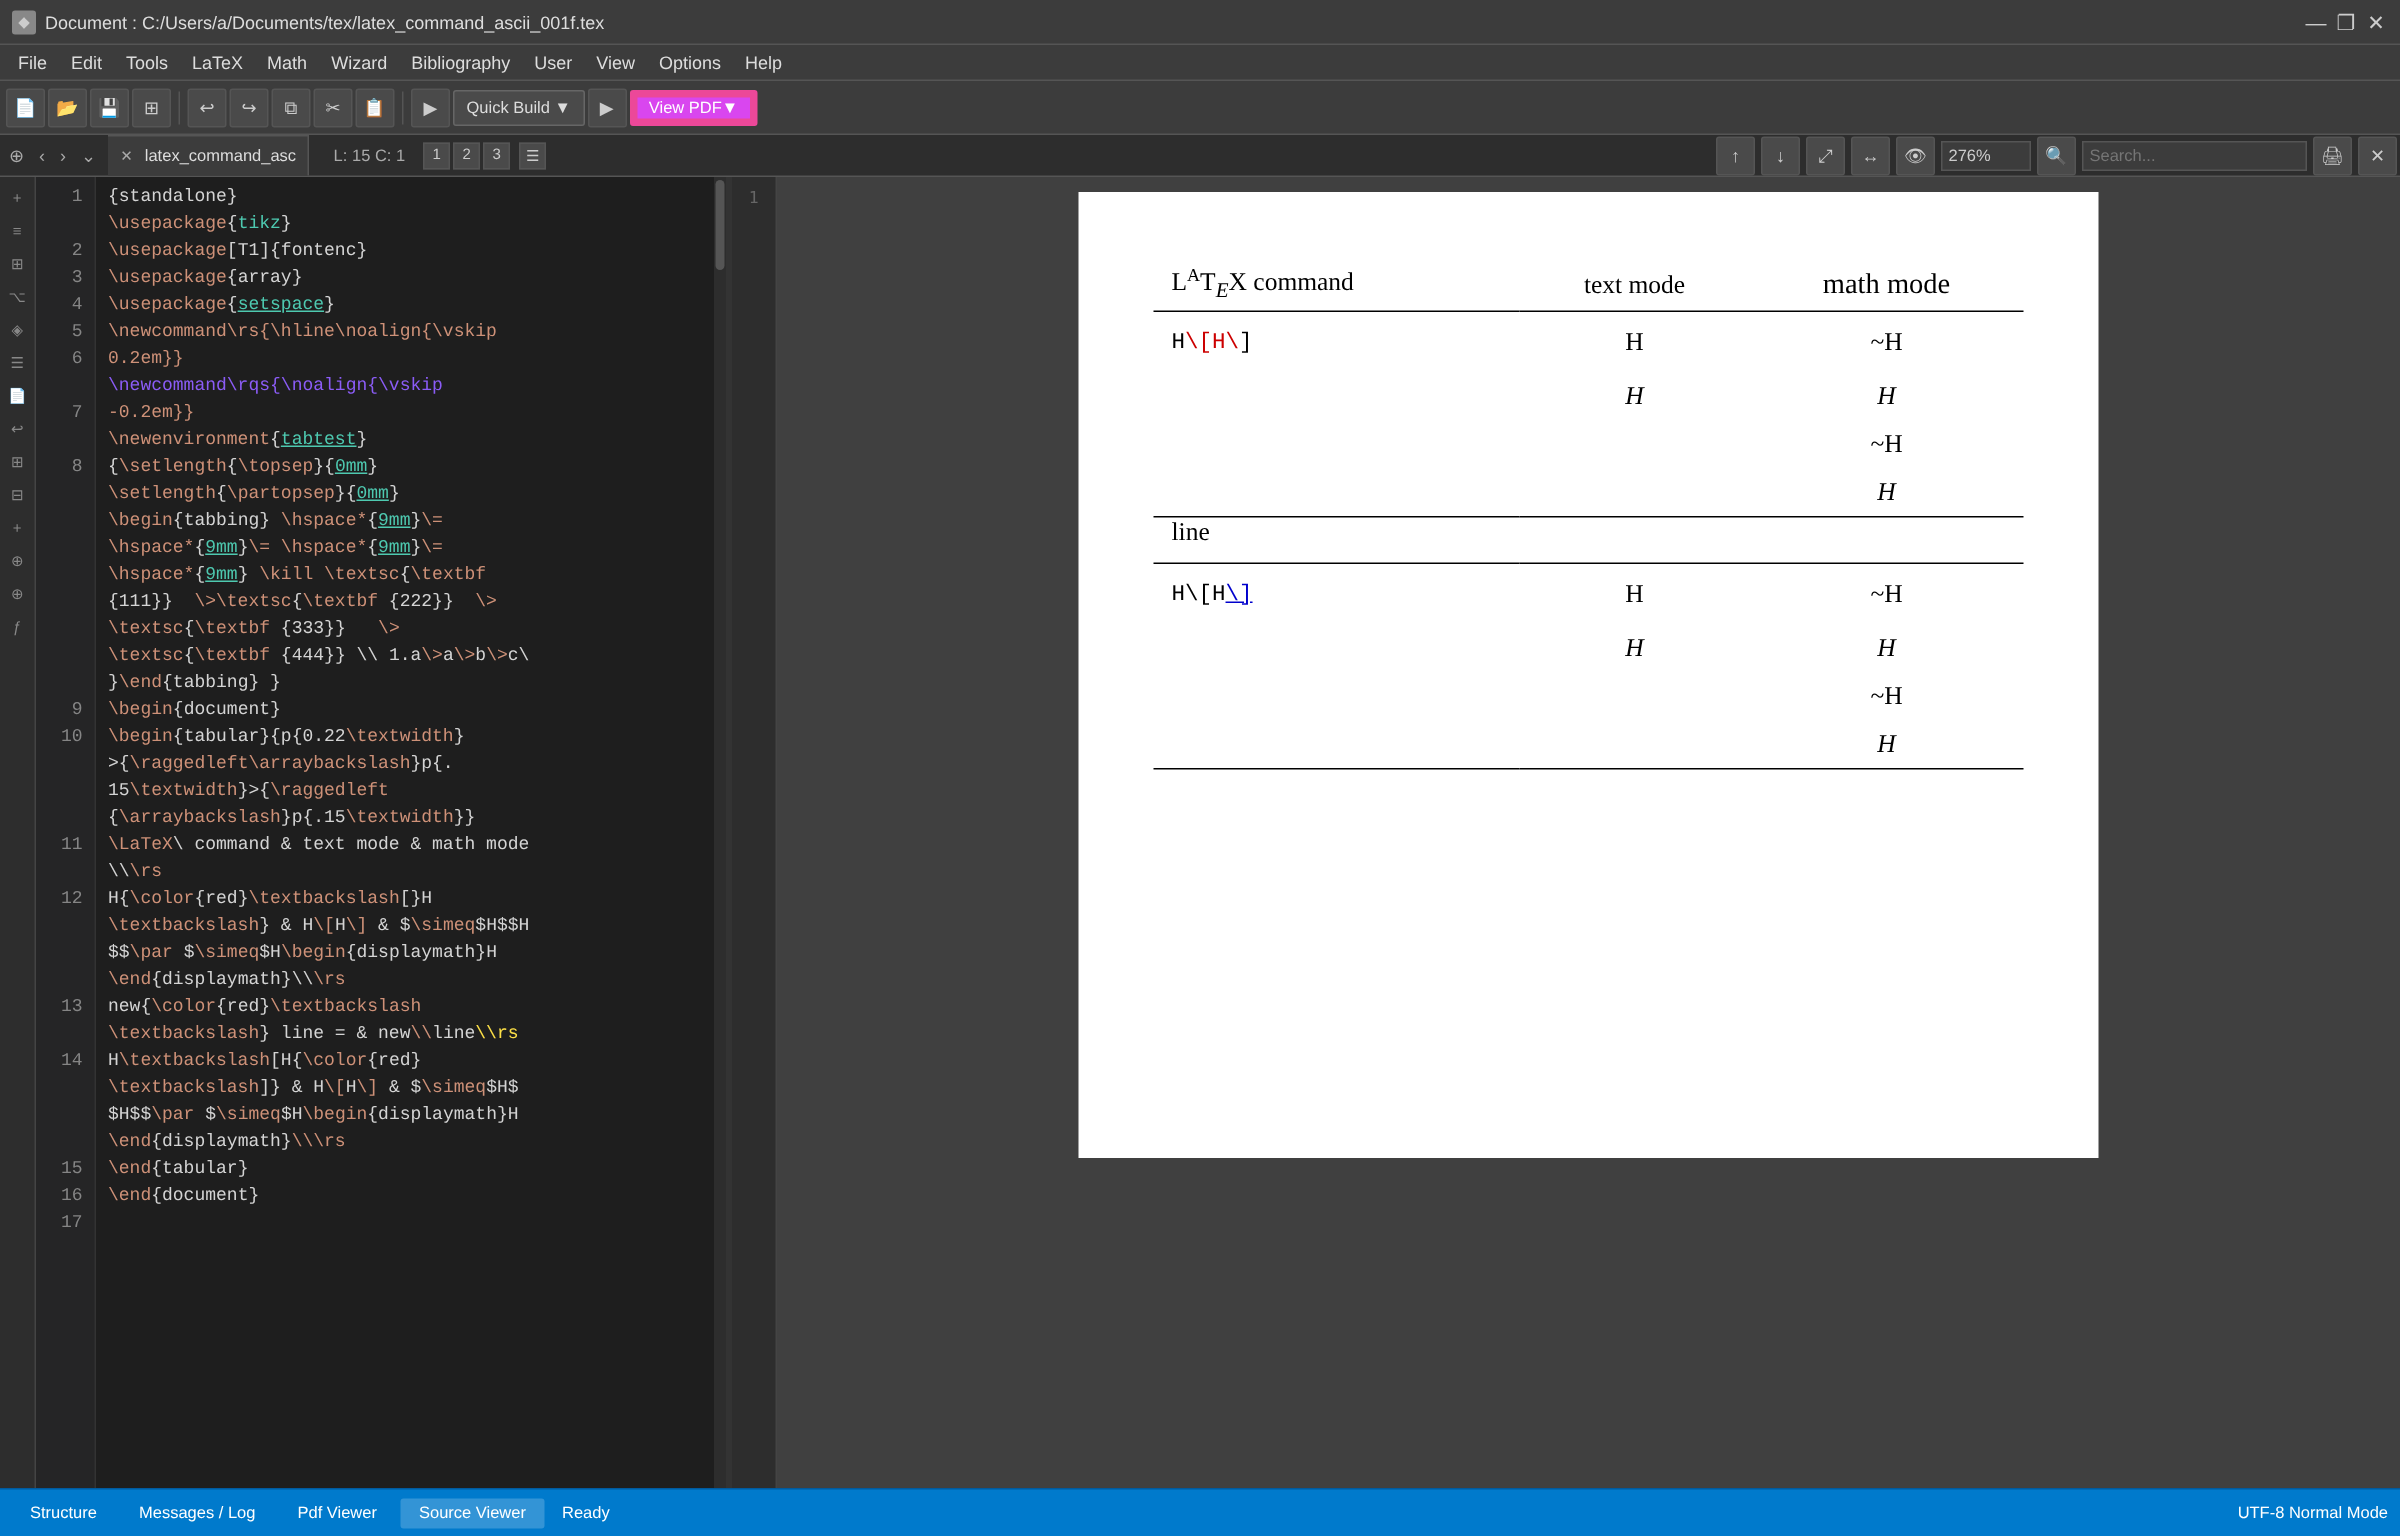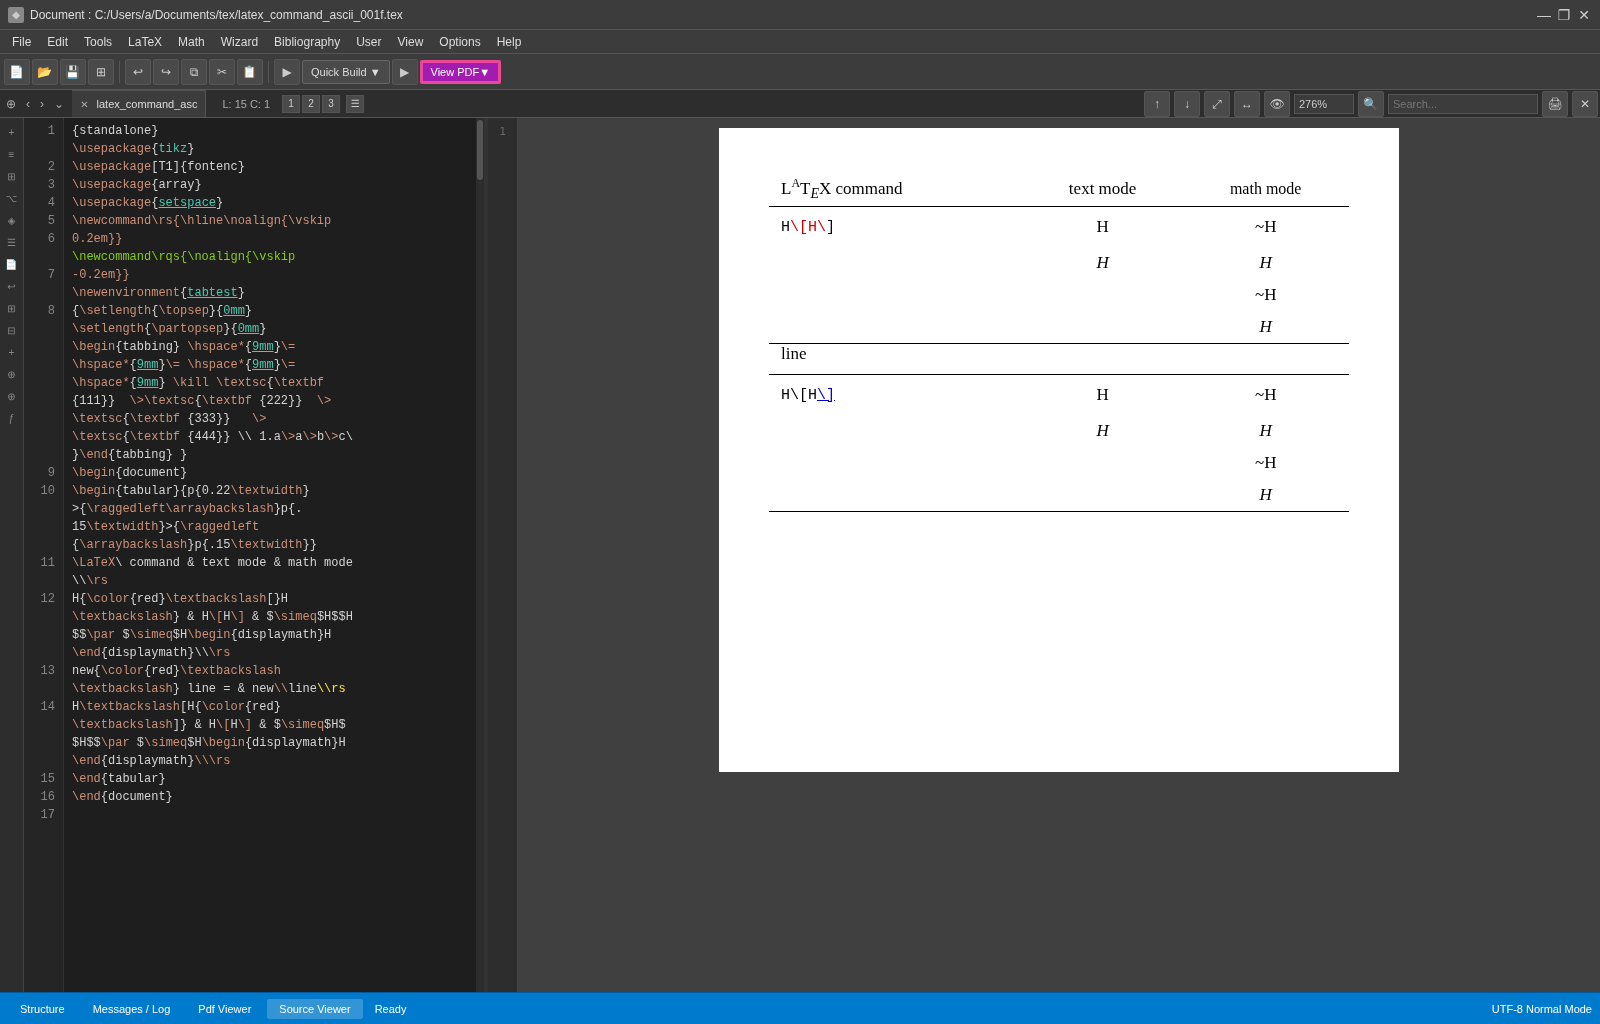--- a/index.html
+++ b/index.html
@@ -67,22 +67,22 @@
       border: 1px solid #666;
       color: #ddd;
       padding: 2px 8px;
       cursor: pointer;
       font-size: 11px;
       display: flex; align-items: center; gap: 3px;
       border-radius: 2px;
       height: 24px;
     }
     .tb-viewpdf-btn {
-      background: #a21caf;
-      border: 3px solid #ec4899;
+      background: #d946ef;
+      border: 5px solid #ec4899;
       color: #fff;
       padding: 2px 8px;
       cursor: pointer;
       font-size: 11px;
       border-radius: 2px;
       height: 24px;
       display: flex; align-items: center;
     }
 
     
@@ -426,21 +426,21 @@
         <div class="line-num">17</div>
       </div>
       <div id="code-content">
         <div class="code-line"><span style="color:#d4d4d4;">{standalone}</span></div>
         <div class="code-line"><span style="color:#ce9178;">\usepackage</span><span style="color:#d4d4d4;">{</span><span style="color:#4ec9b0;">tikz</span><span style="color:#d4d4d4;">}</span></div>
         <div class="code-line"><span style="color:#ce9178;">\usepackage</span><span style="color:#d4d4d4;">[T1]{fontenc}</span></div>
         <div class="code-line"><span style="color:#ce9178;">\usepackage</span><span style="color:#d4d4d4;">{array}</span></div>
         <div class="code-line"><span style="color:#ce9178;">\usepackage</span><span style="color:#d4d4d4;">{</span><span style="color:#4ec9b0;text-decoration:underline;">setspace</span><span style="color:#d4d4d4;">}</span></div>
         <div class="code-line"><span style="color:#ce9178;">\newcommand\rs{\hline\noalign{\vskip</span></div>
         <div class="code-line"><span style="color:#ce9178;">0.2em}}</span></div>
-        <div class="code-line"><span style="color:#84cc16;">\newcommand\rqs{\noalign{\vskip</span></div>
+        <div class="code-line"><span style="color:#8b5cf6;">\newcommand\rqs{\noalign{\vskip</span></div>
         <div class="code-line"><span style="color:#ce9178;">-0.2em}}</span></div>
         <div class="code-line"><span style="color:#ce9178;">\newenvironment</span><span style="color:#d4d4d4;">{</span><span style="color:#4ec9b0;text-decoration:underline;">tabtest</span><span style="color:#d4d4d4;">}</span></div>
         <div class="code-line"><span style="color:#d4d4d4;">{</span><span style="color:#ce9178;">\setlength</span><span style="color:#d4d4d4;">{</span><span style="color:#ce9178;">\topsep</span><span style="color:#d4d4d4;">}{</span><span style="color:#4ec9b0;text-decoration:underline;">0mm</span><span style="color:#d4d4d4;">}</span></div>
         <div class="code-line"><span style="color:#ce9178;">\setlength</span><span style="color:#d4d4d4;">{</span><span style="color:#ce9178;">\partopsep</span><span style="color:#d4d4d4;">}{</span><span style="color:#4ec9b0;text-decoration:underline;">0mm</span><span style="color:#d4d4d4;">}</span></div>
         <div class="code-line"><span style="color:#ce9178;">\begin</span><span style="color:#d4d4d4;">{tabbing} </span><span style="color:#ce9178;">\hspace*</span><span style="color:#d4d4d4;">{</span><span style="color:#4ec9b0;text-decoration:underline;">9mm</span><span style="color:#d4d4d4;">}</span><span style="color:#ce9178;">\=</span></div>
         <div class="code-line"><span style="color:#ce9178;">\hspace*</span><span style="color:#d4d4d4;">{</span><span style="color:#4ec9b0;text-decoration:underline;">9mm</span><span style="color:#d4d4d4;">}</span><span style="color:#ce9178;">\= \hspace*</span><span style="color:#d4d4d4;">{</span><span style="color:#4ec9b0;text-decoration:underline;">9mm</span><span style="color:#d4d4d4;">}</span><span style="color:#ce9178;">\=</span></div>
         <div class="code-line"><span style="color:#ce9178;">\hspace*</span><span style="color:#d4d4d4;">{</span><span style="color:#4ec9b0;text-decoration:underline;">9mm</span><span style="color:#d4d4d4;">} </span><span style="color:#ce9178;">\kill \textsc</span><span style="color:#d4d4d4;">{</span><span style="color:#ce9178;">\textbf</span></div>
         <div class="code-line"><span style="color:#d4d4d4;">{111}}  </span><span style="color:#ce9178;">\&gt;\textsc</span><span style="color:#d4d4d4;">{</span><span style="color:#ce9178;">\textbf</span><span style="color:#d4d4d4;"> {222}}  </span><span style="color:#ce9178;">\&gt;</span></div>
         <div class="code-line"><span style="color:#ce9178;">\textsc</span><span style="color:#d4d4d4;">{</span><span style="color:#ce9178;">\textbf</span><span style="color:#d4d4d4;"> {333}}   </span><span style="color:#ce9178;">\&gt;</span></div>
         <div class="code-line"><span style="color:#ce9178;">\textsc</span><span style="color:#d4d4d4;">{</span><span style="color:#ce9178;">\textbf</span><span style="color:#d4d4d4;"> {444}} \\ 1.a</span><span style="color:#ce9178;">\&gt;</span><span style="color:#d4d4d4;">a</span><span style="color:#ce9178;">\&gt;</span><span style="color:#d4d4d4;">b</span><span style="color:#ce9178;">\&gt;</span><span style="color:#d4d4d4;">c\</span></div>
@@ -479,21 +479,21 @@
   </div>
 
   <div id="pdf-area">
     <div id="pdf-page">
 
       <table class="pdf-table">
         <thead>
           <tr class="pdf-header-row hline">
             <th style="font-size:17px;">L<span style="font-size:12px;vertical-align:super;font-style:normal;">A</span>T<span style="font-style:italic;font-size:14px;vertical-align:sub;">E</span>X command</th>
             <th style="text-align:center;font-size:17px;">text mode</th>
-            <th style="text-align:center;font-size:16px;">math mode</th>
+            <th style="text-align:center;font-size:19px;">math mode</th>
           </tr>
         </thead>
         <tbody>
 
           <tr style="border-top:1px solid #000;">
             <td style="font-family:'Courier New',monospace;font-size:15px;padding:10px 12px;">H<span style="color:#c00;">\[H\</span>]</td>
             <td style="text-align:center;font-size:17px;padding:10px;">H</td>
             <td style="text-align:center;font-size:17px;padding:10px;">~H</td>
           </tr>
 

